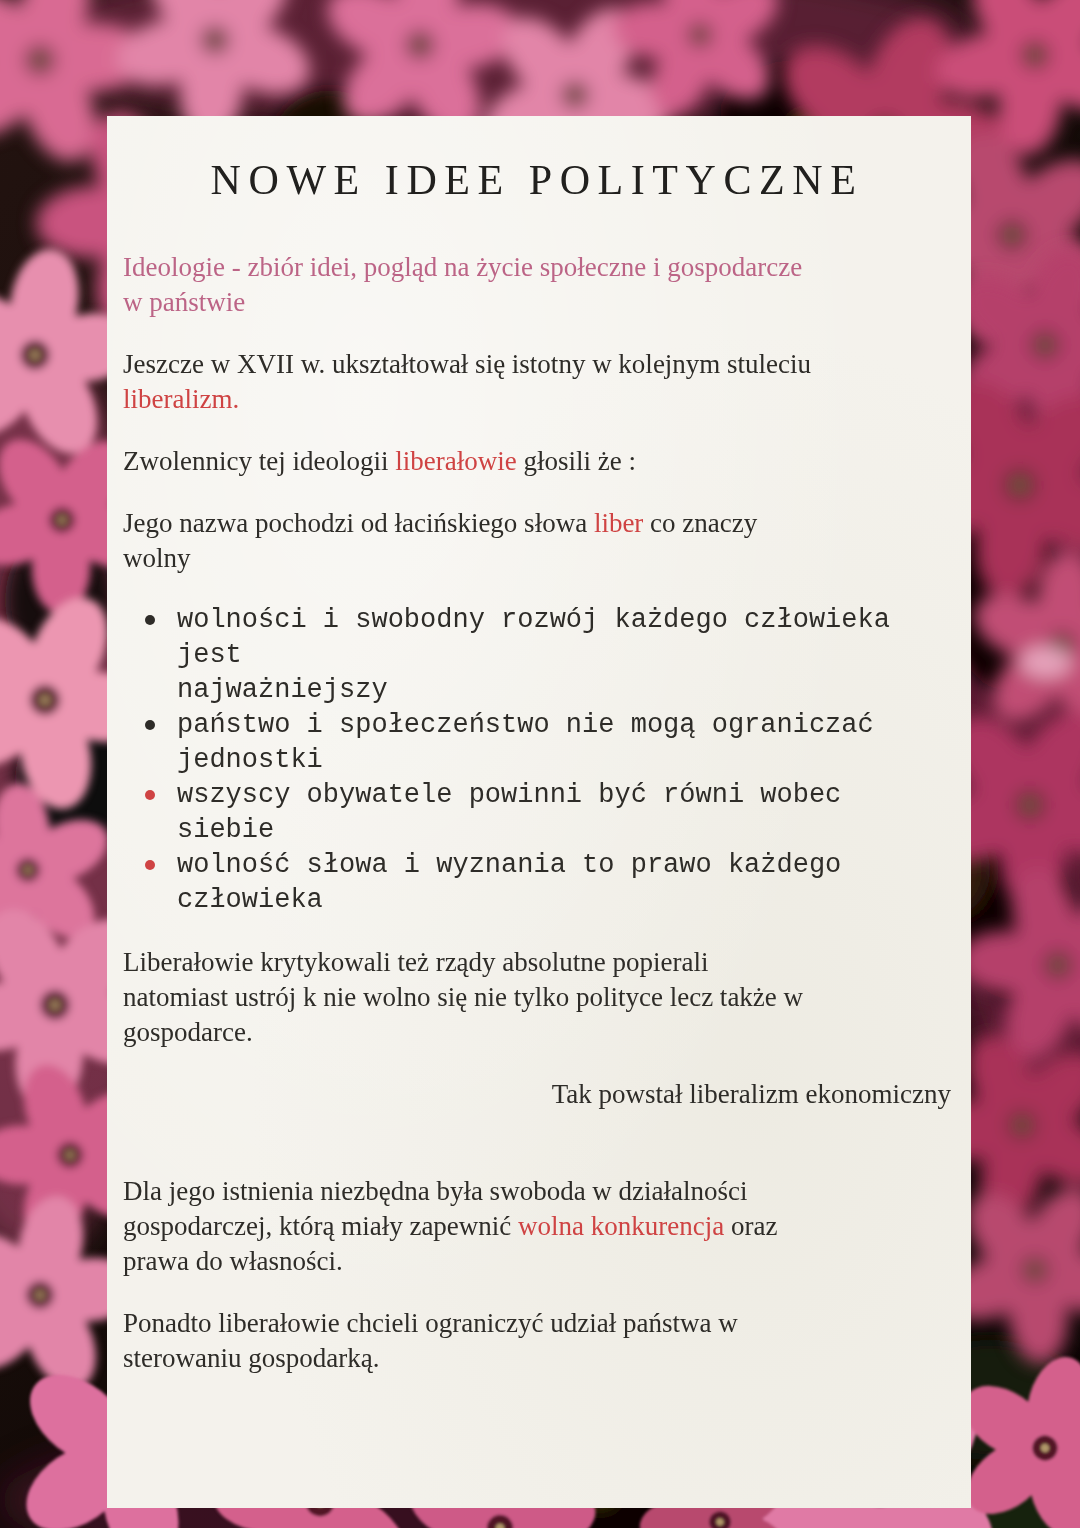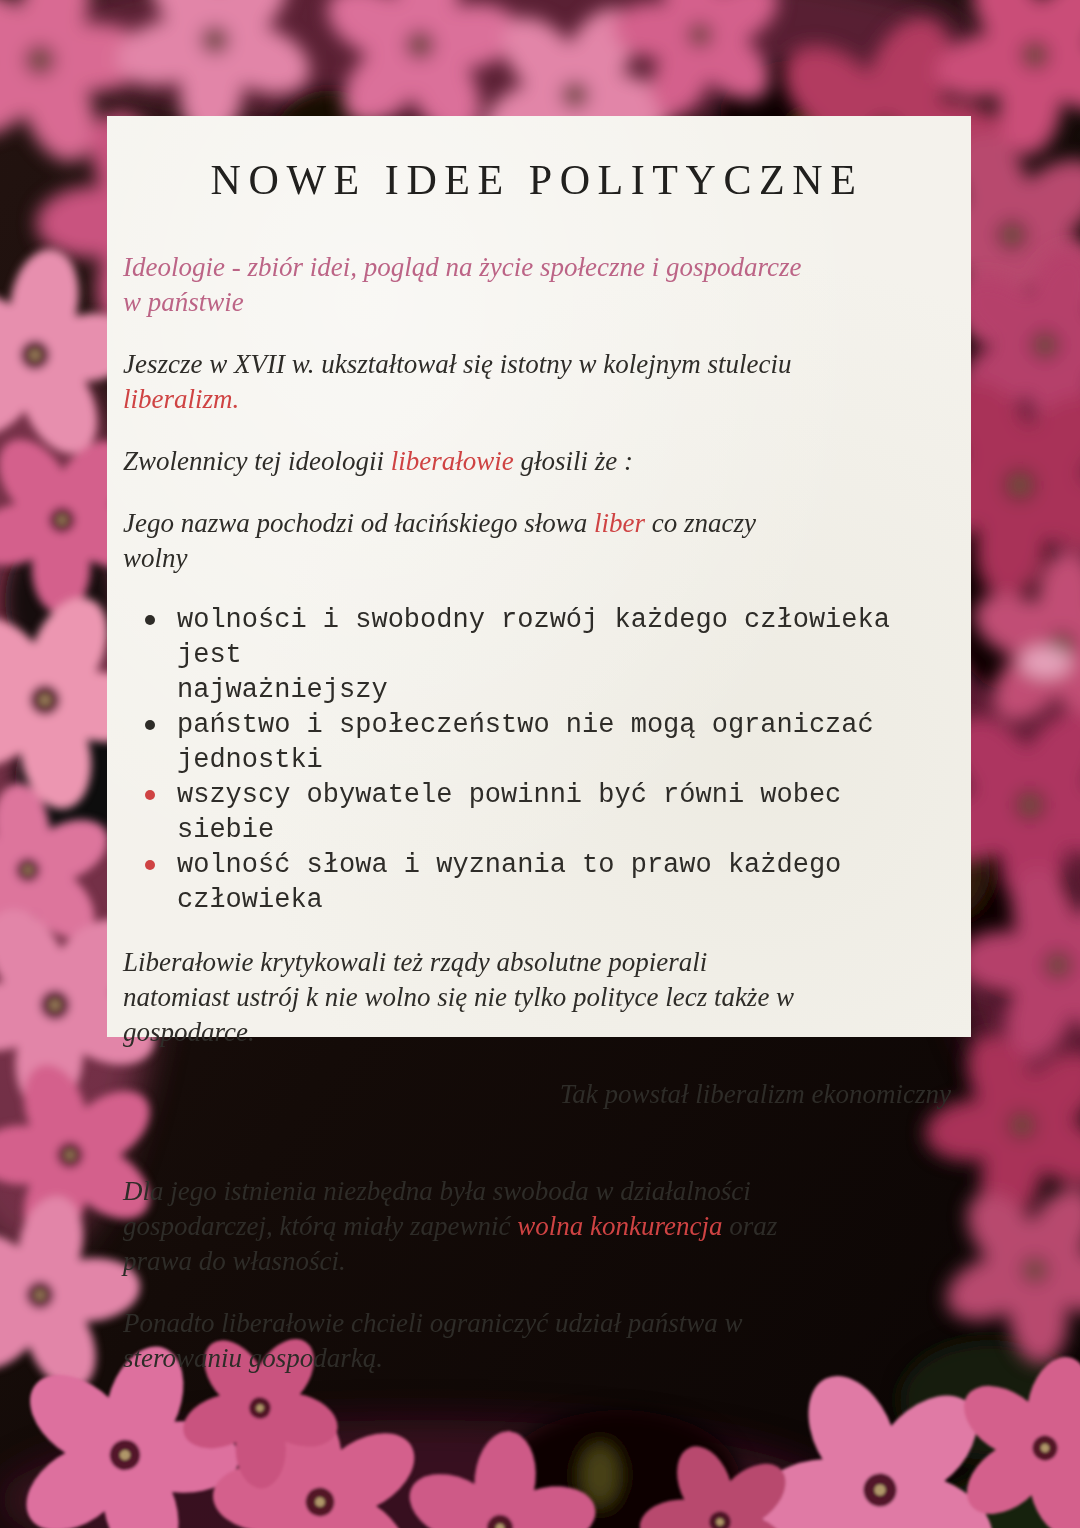--- a/index.html
+++ b/index.html
@@ -3,35 +3,35 @@
 <meta charset="utf-8">
 <style>
   html,body{margin:0;padding:0;}
   body{
     width:1080px;height:1528px;position:relative;overflow:hidden;
     background:#150c09;
     font-family:"Liberation Serif", serif;
   }
   .bg{position:absolute;left:0;top:0;width:1080px;height:1528px;display:block;}
   .card{
-    position:absolute;left:107px;top:116px;width:864px;height:921px;
+    position:absolute;left:107px;top:116px;width:864px;height:1392px;
     box-sizing:border-box;padding:40px 20px 24px 16px;
     background:var(--card_bg,#f4f2ec);
     background-image:radial-gradient(ellipse at 30% 20%, rgba(255,255,255,.45), rgba(255,255,255,0) 60%),
                      radial-gradient(ellipse at 75% 70%, rgba(225,222,208,.35), rgba(225,222,208,0) 55%);
     color:var(--text,#2e2c28);
     font-size:27px;line-height:35px;
   }
   .title{
     margin:0 0 46px;text-align:center;font-weight:500;
     font-family:"Liberation Serif", serif;
     font-size:42px;line-height:48px;letter-spacing:0.18em;
     color:var(--title,#21201e);white-space:nowrap;
   }
-  .card p{margin:0 0 27px;white-space:pre-line;font-style:italic;}
+  .card p{margin:0 0 27px;white-space:pre-line;}
   .intro{color:var(--pink,#bc6486);}
   .red{color:var(--red,#cf4343);}
   .gap-after{margin-bottom:62px !important;text-align:right;}
   ul.beliefs{list-style:none;margin:16px 0 27px;padding:0 0 0 54px;font-family:Liberation Mono, monospace;}
   ul.beliefs li{position:relative;white-space:pre-line;}
   ul.beliefs li::before{
     content:"";position:absolute;left:-32px;top:12px;width:10px;height:10px;border-radius:50%;
     background:var(--text,#2e2c28);
   }
   ul.beliefs li.red-bullet::before{background:var(--red,#cf4343);}

